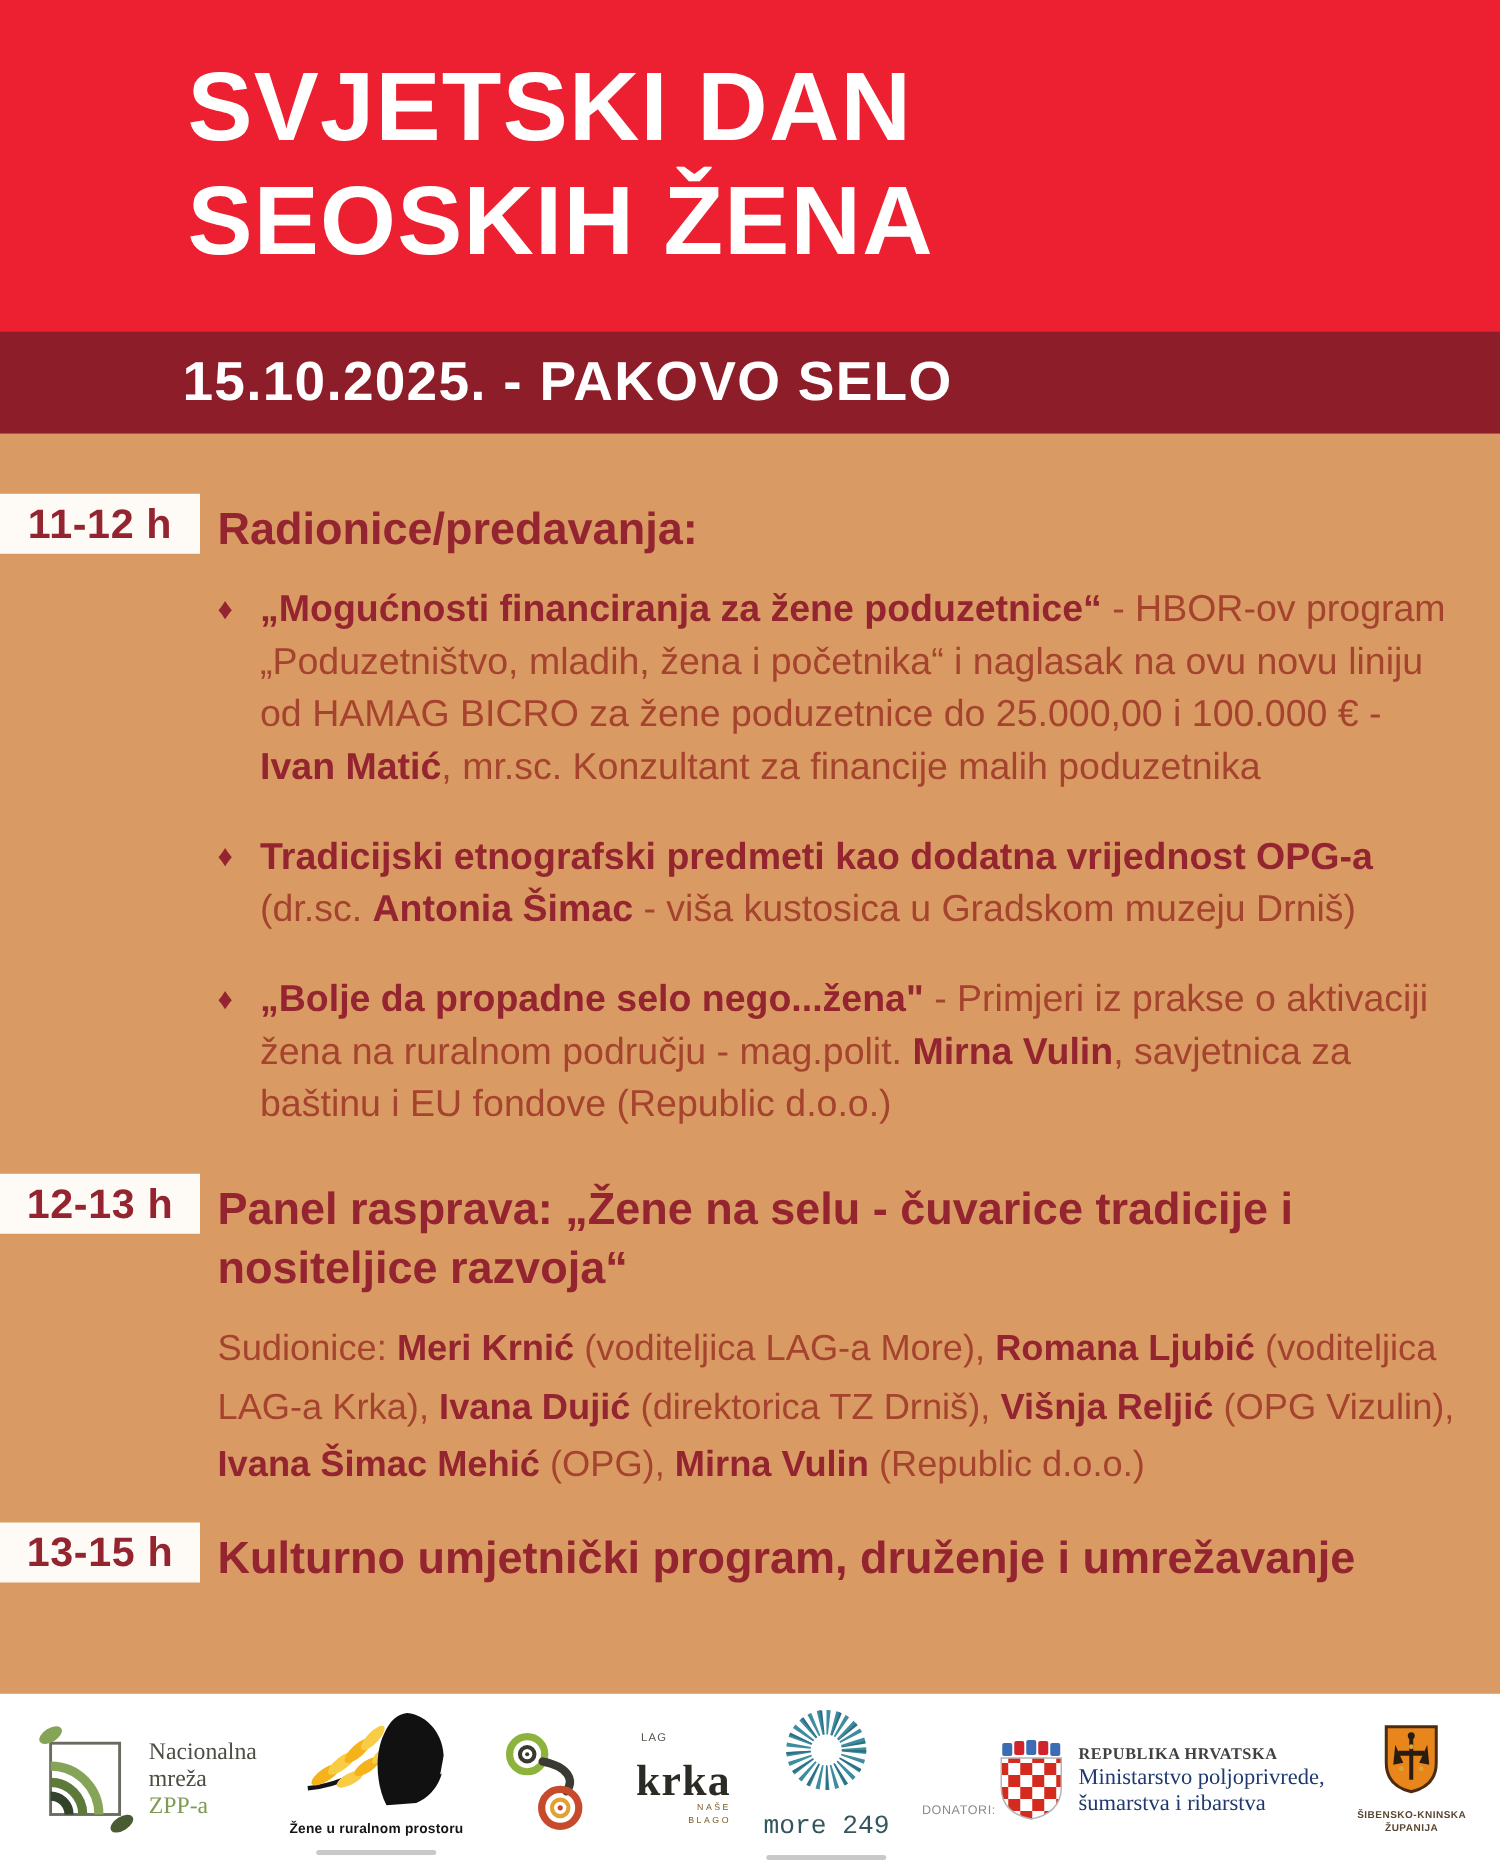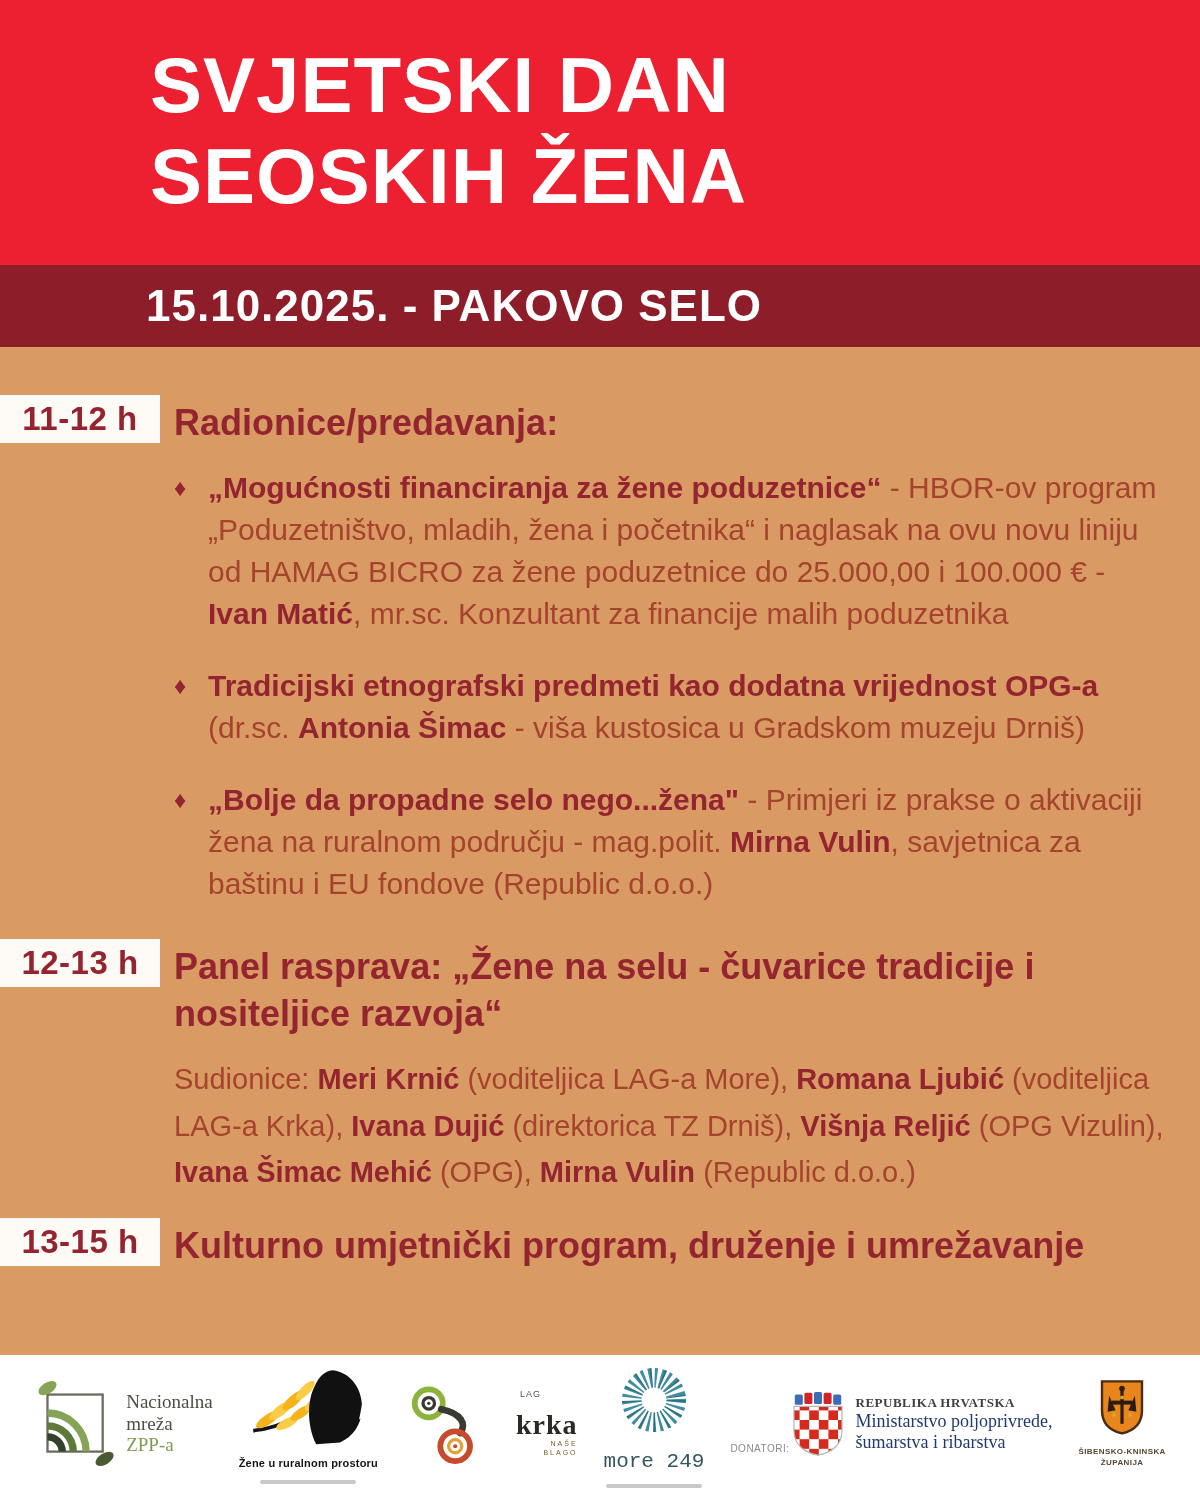--- a/index.html
+++ b/index.html
@@ -44,21 +44,21 @@
   
   .footer{height:145px;flex:none;background:#ffffff;display:flex;align-items:center;justify-content:center;gap:26px;padding:6px 18px 14px 18px;}
   .logo{display:flex;align-items:center;gap:8px;flex:none;}
   .lg-col{display:flex;flex-direction:column;align-items:center;}
   .zpp-text{font-family:"Liberation Serif",serif;color:#4b4f44;font-size:19px;line-height:1.15;}
   .zpp-text .green{color:#7f9a53;}
   .zene-cap{font-size:11px;font-weight:800;color:#151515;margin-top:2px;letter-spacing:0.2px;}
   .tinybar{height:4px;width:96px;background:#b7b7b7;border-radius:2px;margin-top:3px;opacity:.75;}
   .krka-text{display:flex;flex-direction:column;line-height:1;}
   .krka-lag{font-size:9px;color:#55524a;letter-spacing:1px;margin-left:4px;}
-  .krka-word{font-family:"Liberation Serif",serif;font-size:28px;color:#2b2b26;font-weight:700;letter-spacing:1px;margin-top:12px;}
+  .krka-word{font-family:"Liberation Serif",serif;font-size:35px;color:#2b2b26;font-weight:700;letter-spacing:1px;margin-top:12px;}
   .krka-tag{font-size:7px;color:#7a5c28;letter-spacing:2px;text-align:right;line-height:1.3;}
   .more-cap{font-family:Liberation Mono, monospace;font-size:21px;color:#33565e;margin-top:2px;}
   .donators{font-size:10px;color:#8a8a8a;letter-spacing:0.5px;margin-bottom:3px;}
   .ministry-block{display:flex;flex-direction:row;align-items:flex-end;}
   .ministry-row{display:flex;align-items:center;gap:10px;}
   .min-line1{font-size:13px;color:#404040;letter-spacing:0.5px;font-weight:700;font-family:"Liberation Serif",serif;}
   .min-line23{font-size:18px;color:#1f3a6e;font-family:"Liberation Serif",serif;line-height:1.15;}
   .county-cap{font-size:8px;color:#5a4632;font-weight:700;letter-spacing:0.4px;line-height:1.35;text-align:center;margin-top:3px;}
 </style>
 </head>

